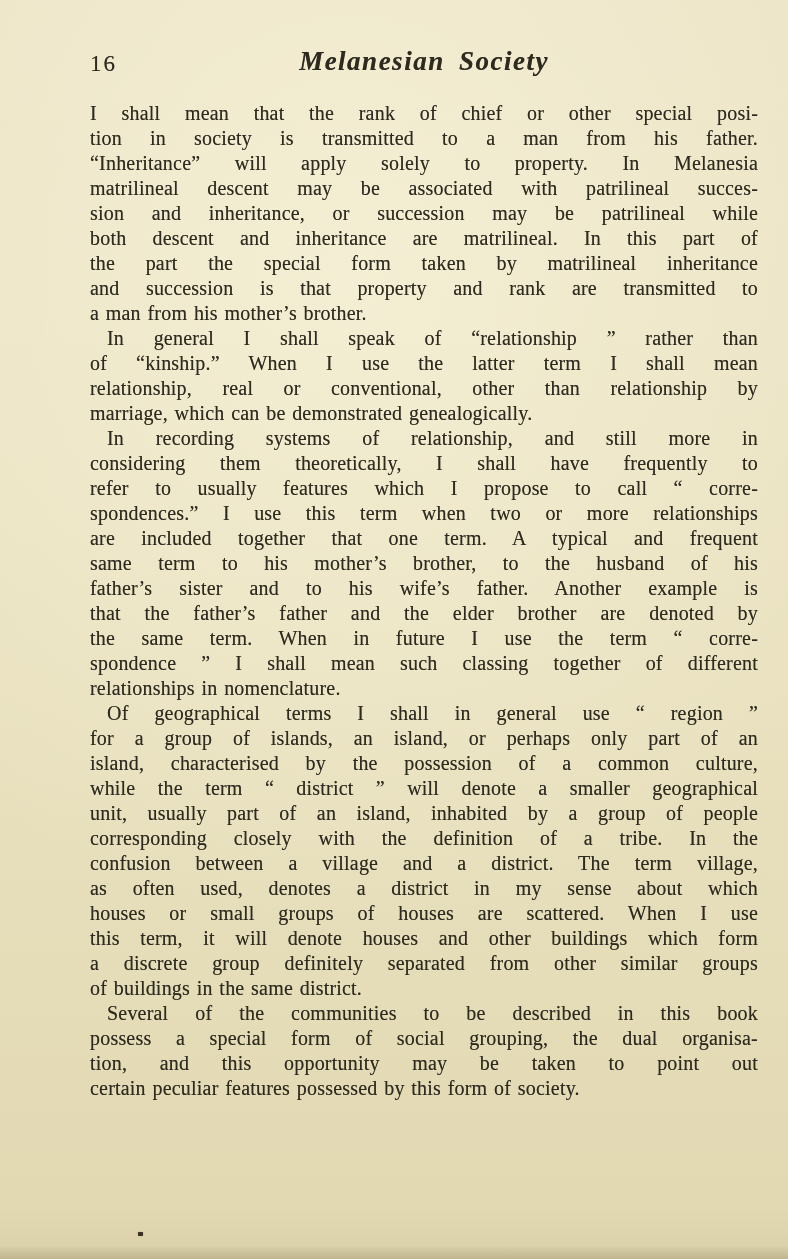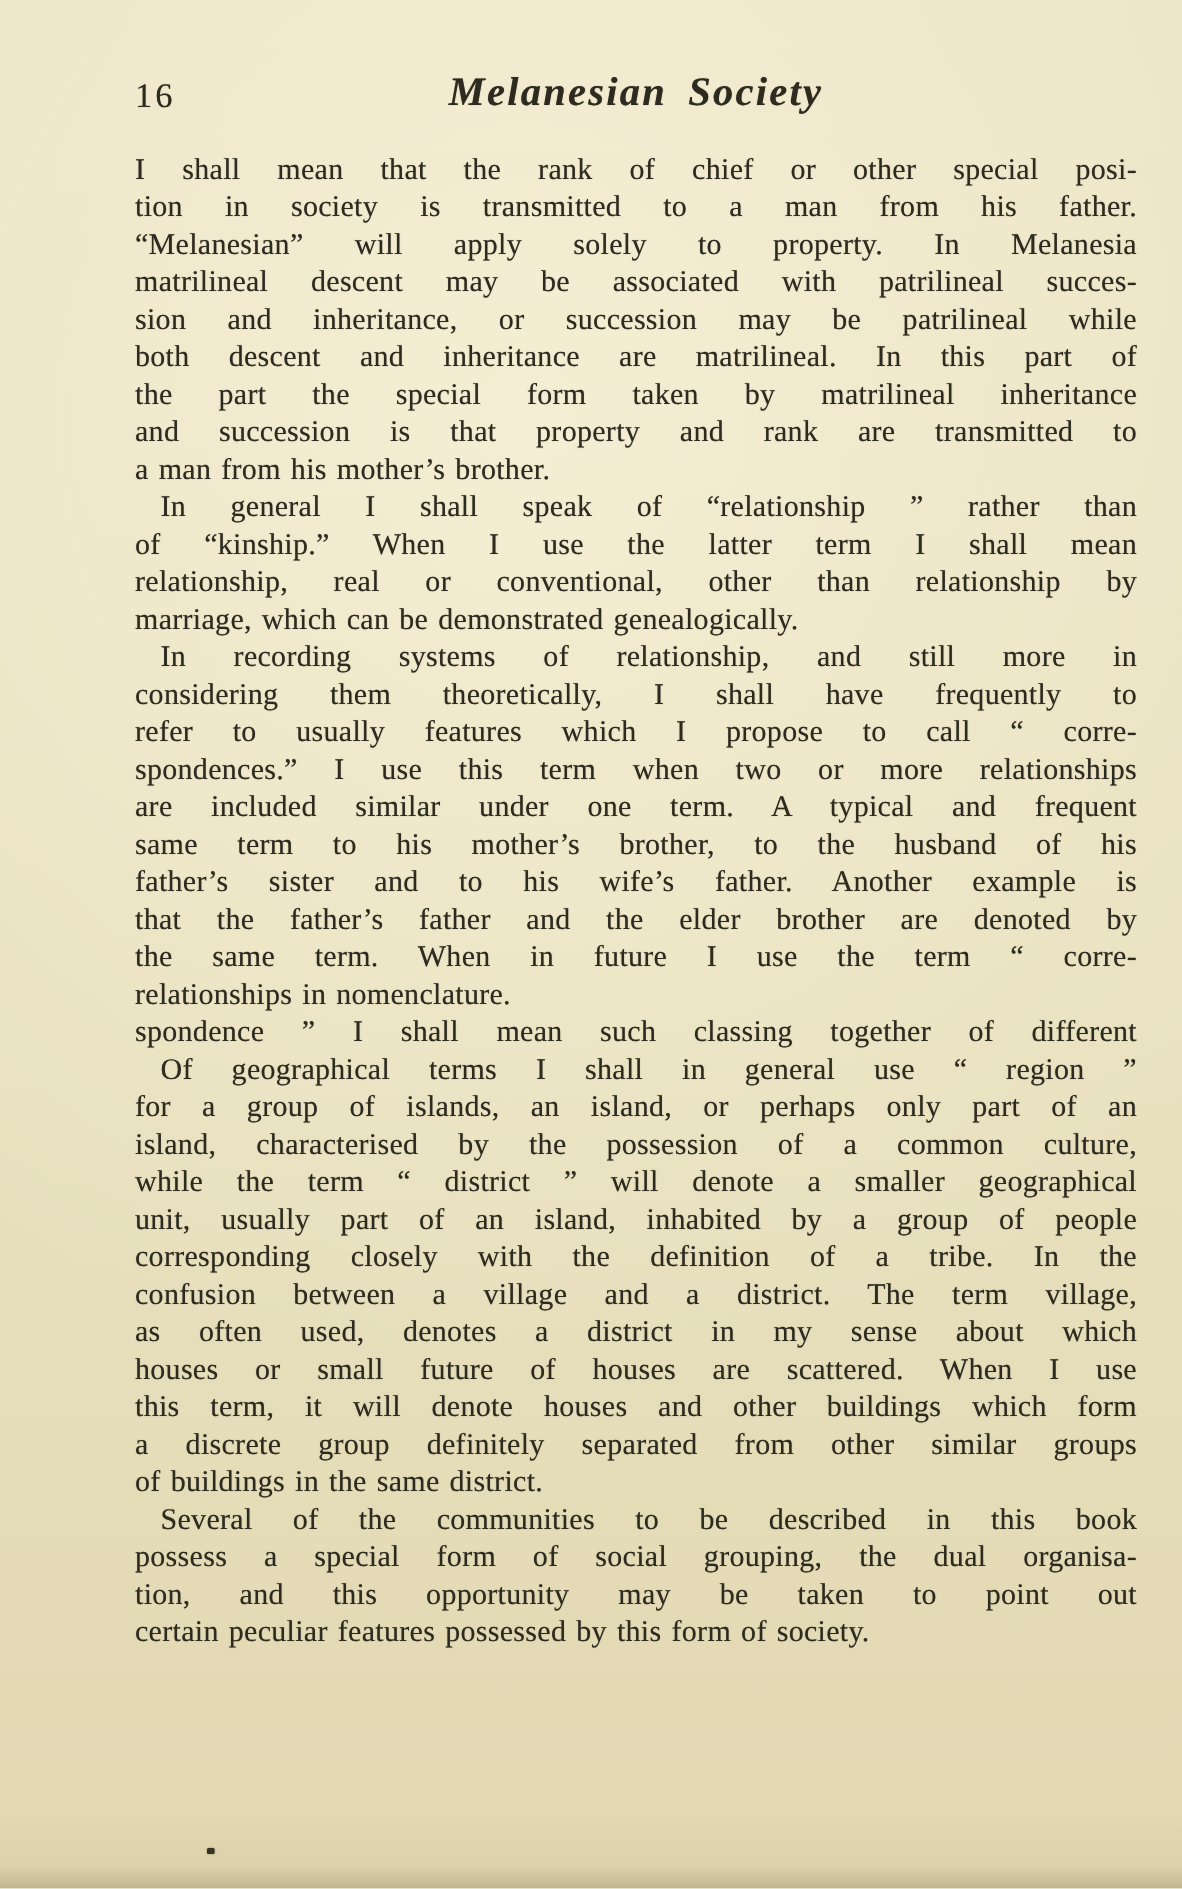--- a/index.html
+++ b/index.html
@@ -62,51 +62,51 @@
 </head>
 <body>
 
 <div class="page">
   <div class="page-number ink">16</div>
   <div class="running-title ink">Melanesian Society</div>
 
   <div class="text-block">
       <div class="line">I shall mean that the rank of chief or other special posi-</div>
       <div class="line">tion in society is transmitted to a man from his father.</div>
-      <div class="line">“Melanesian” will apply solely to property. In Melanesia</div>
+      <div class="line">“Inheritance” will apply solely to property. In Melanesia</div>
       <div class="line">matrilineal descent may be associated with patrilineal succes-</div>
       <div class="line">sion and inheritance, or succession may be patrilineal while</div>
       <div class="line">both descent and inheritance are matrilineal. In this part of</div>
       <div class="line">the part the special form taken by matrilineal inheritance</div>
       <div class="line">and succession is that property and rank are transmitted to</div>
       <div class="line last">a man from his mother’s brother.</div>
       <div class="line indent">In general I shall speak of “relationship ” rather than</div>
       <div class="line">of “kinship.” When I use the latter term I shall mean</div>
       <div class="line">relationship, real or conventional, other than relationship by</div>
       <div class="line last">marriage, which can be demonstrated genealogically.</div>
       <div class="line indent">In recording systems of relationship, and still more in</div>
       <div class="line">considering them theoretically, I shall have frequently to</div>
       <div class="line">refer to usually features which I propose to call “ corre-</div>
       <div class="line">spondences.” I use this term when two or more relationships</div>
-      <div class="line">are included similar under one term. A typical and frequent</div>
+      <div class="line">are included together that one term. A typical and frequent</div>
       <div class="line">same term to his mother’s brother, to the husband of his</div>
       <div class="line">father’s sister and to his wife’s father. Another example is</div>
       <div class="line">that the father’s father and the elder brother are denoted by</div>
       <div class="line">the same term. When in future I use the term “ corre-</div>
+      <div class="line">spondence ” I shall mean such classing together of different</div>
       <div class="line last">relationships in nomenclature.</div>
-      <div class="line">spondence ” I shall mean such classing together of different</div>
       <div class="line indent">Of geographical terms I shall in general use “ region ”</div>
       <div class="line">for a group of islands, an island, or perhaps only part of an</div>
       <div class="line">island, characterised by the possession of a common culture,</div>
       <div class="line">while the term “ district ” will denote a smaller geographical</div>
       <div class="line">unit, usually part of an island, inhabited by a group of people</div>
       <div class="line">corresponding closely with the definition of a tribe. In the</div>
       <div class="line">confusion between a village and a district. The term village,</div>
       <div class="line">as often used, denotes a district in my sense about which</div>
-      <div class="line">houses or small future of houses are scattered. When I use</div>
+      <div class="line">houses or small groups of houses are scattered. When I use</div>
       <div class="line">this term, it will denote houses and other buildings which form</div>
       <div class="line">a discrete group definitely separated from other similar groups</div>
       <div class="line last">of buildings in the same district.</div>
       <div class="line indent">Several of the communities to be described in this book</div>
       <div class="line">possess a special form of social grouping, the dual organisa-</div>
       <div class="line">tion, and this opportunity may be taken to point out</div>
       <div class="line last">certain peculiar features possessed by this form of society.</div>
     </div>
 
   <div class="ink-speck"></div>

